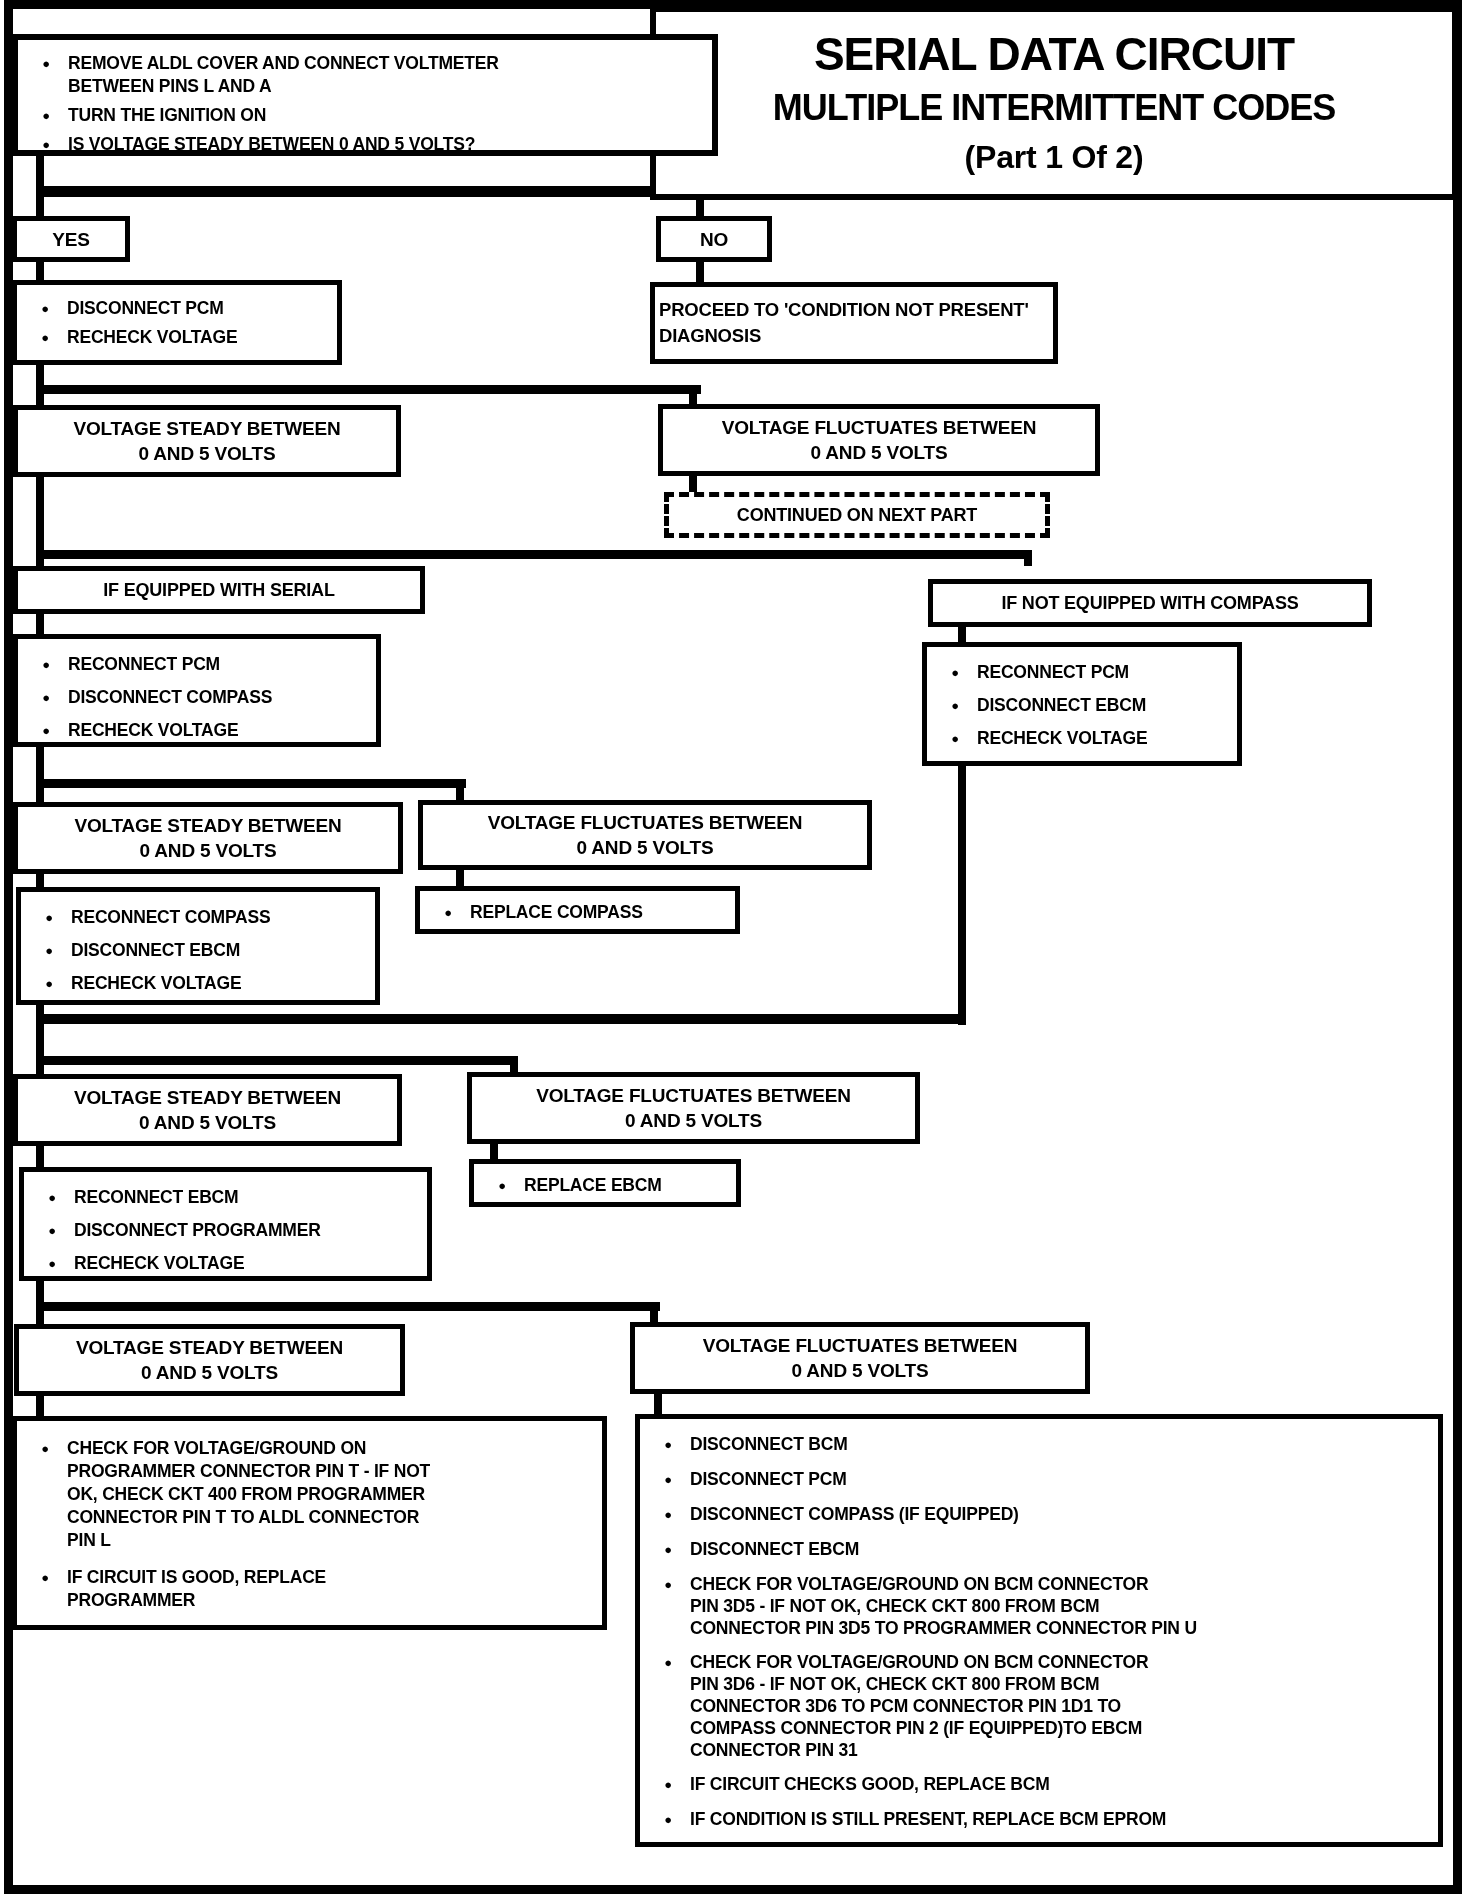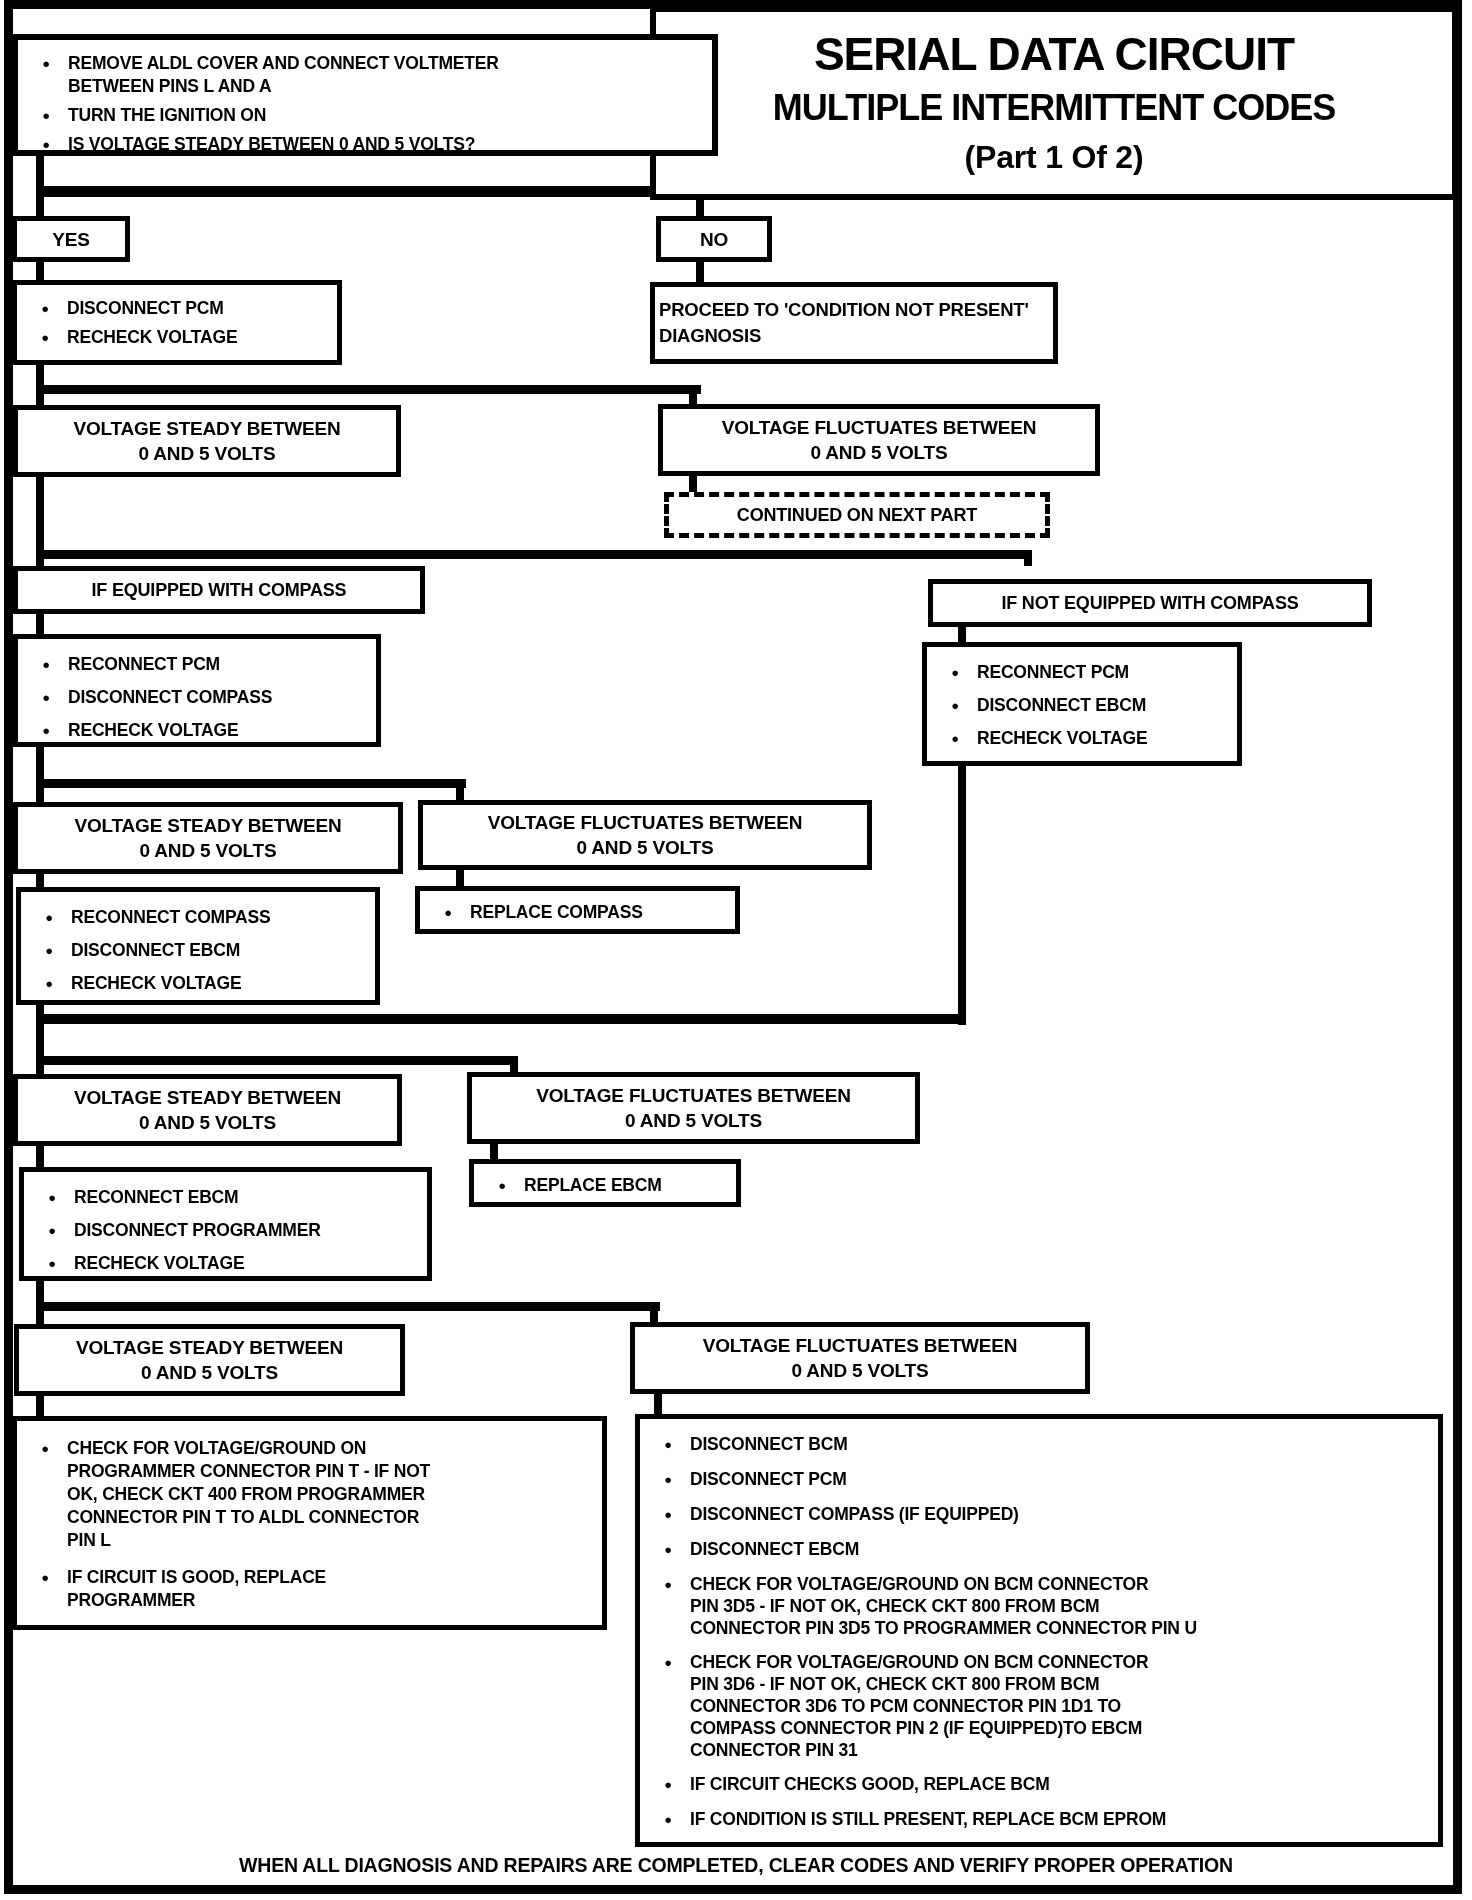--- a/index.html
+++ b/index.html
@@ -135,21 +135,21 @@
   <div class="box center lbl" style="left:658px;top:404px;width:442px;height:72px;">
     <div>VOLTAGE FLUCTUATES BETWEEN</div>
     <div>0 AND 5 VOLTS</div>
   </div>
 
   <div class="box dashed center lbl-sm" style="left:664px;top:492px;width:386px;height:46px;">
     <div>CONTINUED ON NEXT PART</div>
   </div>
 
   <div class="box center lbl-sm" style="left:13px;top:566px;width:412px;height:48px;">
-    <div>IF EQUIPPED WITH COMPASS</div>
+    <div>IF EQUIPPED WITH SERIAL</div>
   </div>
   <div class="box center lbl-sm" style="left:928px;top:564px;width:444px;height:48px;margin-top:15px;">
     <div>IF NOT EQUIPPED WITH COMPASS</div>
   </div>
 
   <div class="box bullets" style="left:13px;top:634px;width:368px;height:113px;">
     <div class="brow">
         <span class="blt">●</span>
       <span class="txt">RECONNECT PCM</span>
       </div>
@@ -299,15 +299,14 @@
     <div class="brow">
         <span class="blt">●</span>
       <span class="txt">IF CIRCUIT CHECKS GOOD, REPLACE BCM</span>
       </div>
     <div class="brow">
         <span class="blt">●</span>
       <span class="txt">IF CONDITION IS STILL PRESENT, REPLACE BCM EPROM</span>
       </div>
   </div>
 
-  <div class="footer-text">WHEN ALL DIAGNOSIS AND REPAIRS ARE COMPLETED, CLEAR CODES AND VERIFY PROPER OPERATION</div>
 
 </div>
 
 </body></html>

